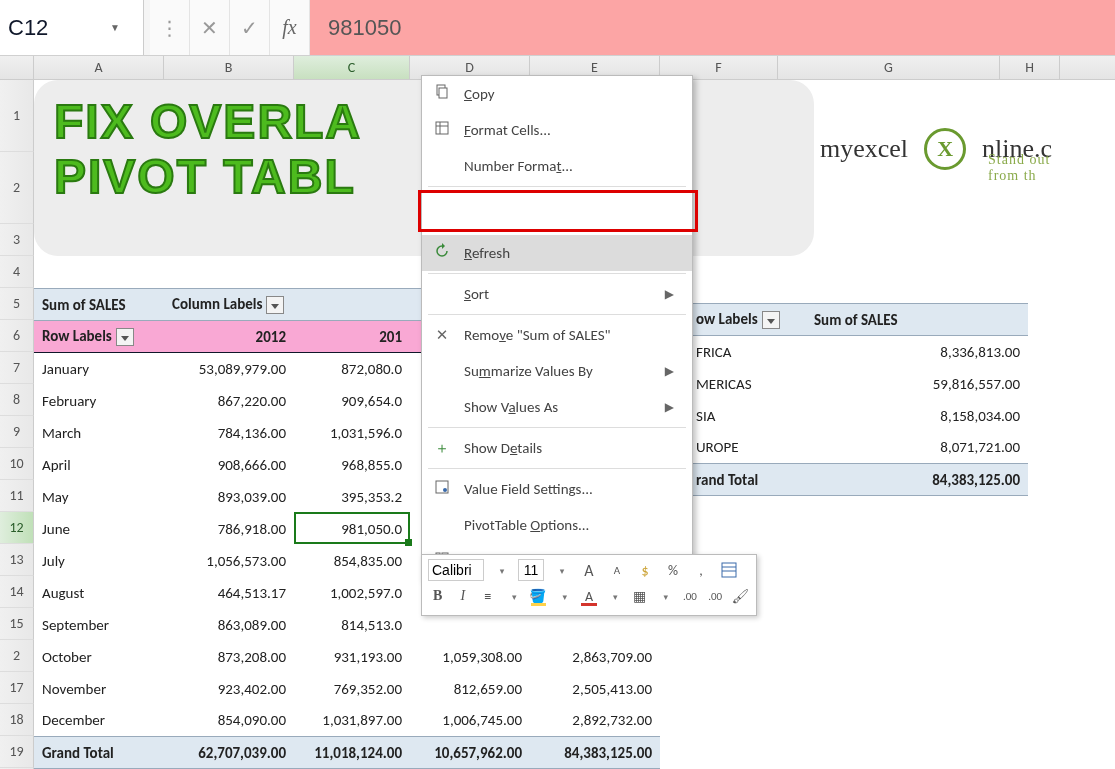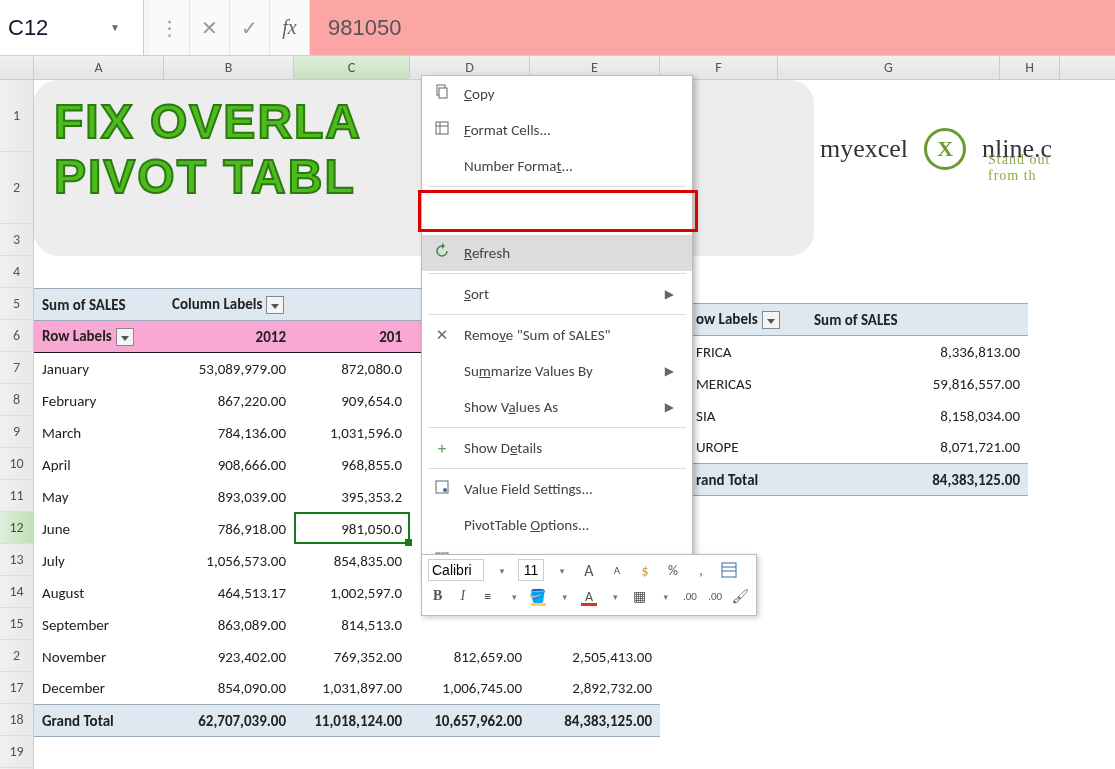--- a/index.html
+++ b/index.html
@@ -309,20 +309,27 @@
           <td class="num"></td>
         </tr>
         <tr>
           <td>September</td>
           <td class="num">863,089.00</td>
           <td class="num">814,513.0</td>
           <td class="num"></td>
           <td class="num"></td>
         </tr>
         <tr>
+          <td>October</td>
+          <td class="num">873,208.00</td>
+          <td class="num">931,193.00</td>
+          <td class="num">1,059,308.00</td>
+          <td class="num">2,863,709.00</td>
+        </tr>
+        <tr>
           <td>November</td>
           <td class="num">923,402.00</td>
           <td class="num">769,352.00</td>
           <td class="num">812,659.00</td>
           <td class="num">2,505,413.00</td>
         </tr>
         <tr>
           <td>December</td>
           <td class="num">854,090.00</td>
           <td class="num">1,031,897.00</td>

